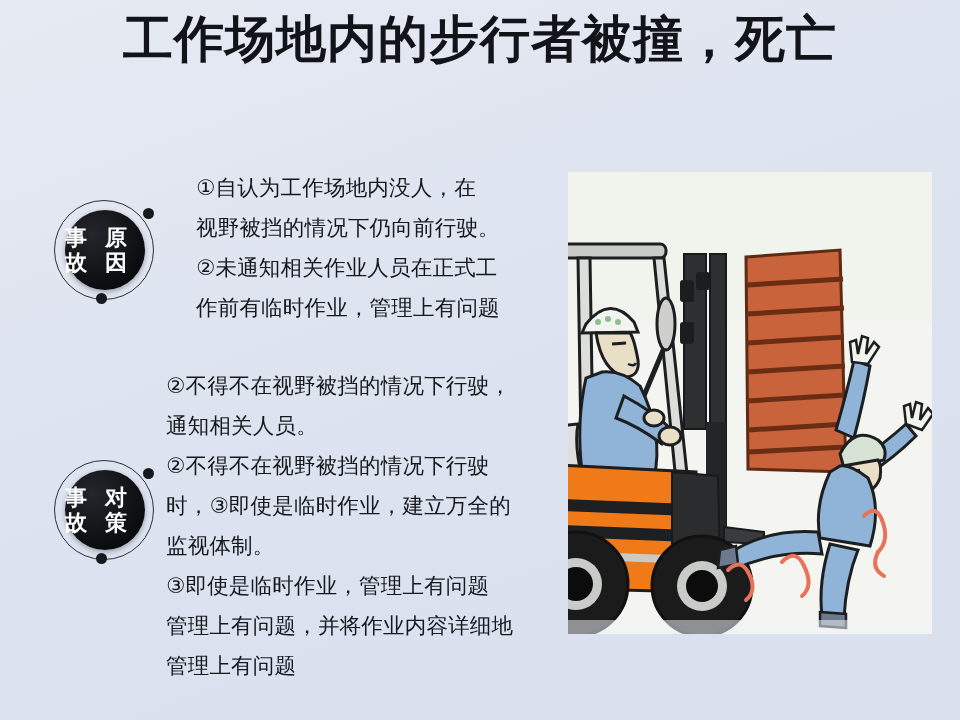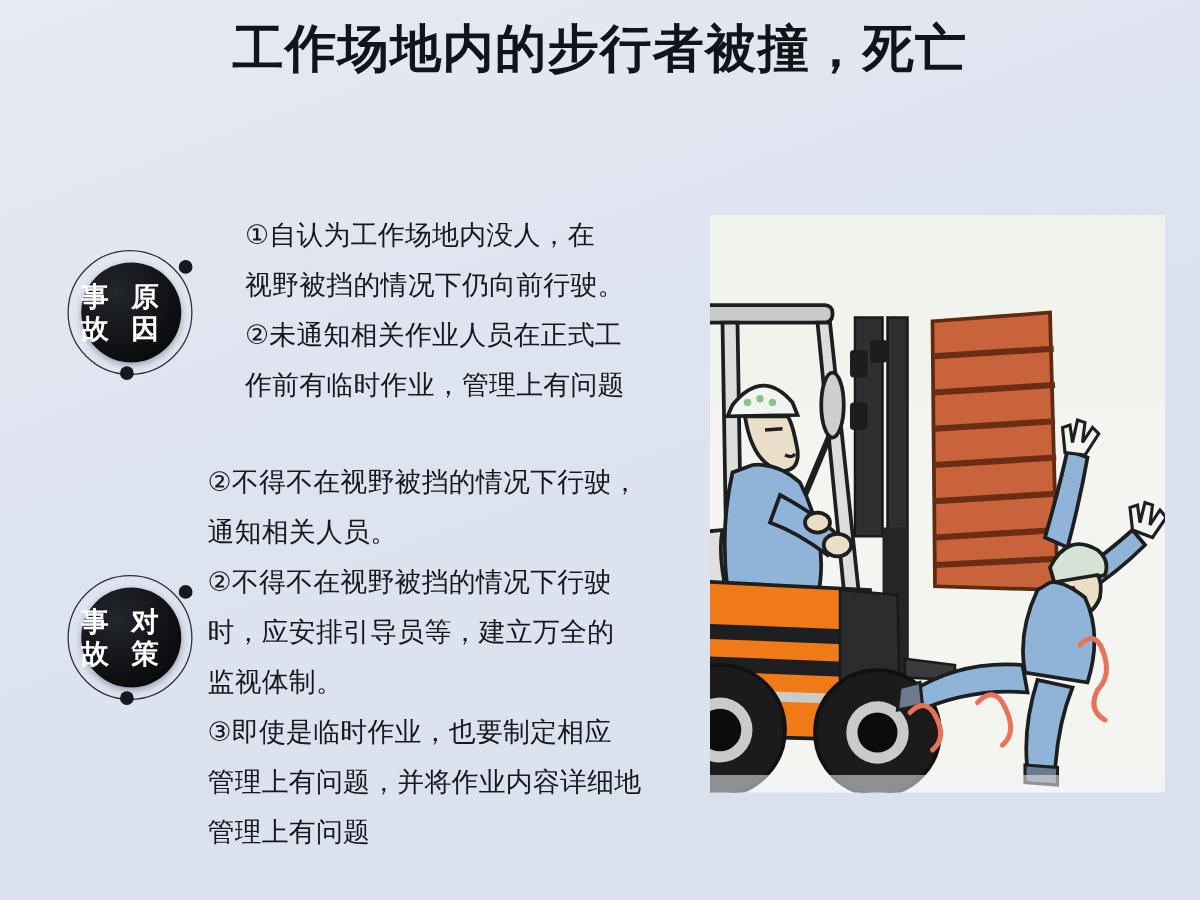--- a/index.html
+++ b/index.html
@@ -21,21 +21,21 @@
     overflow: hidden;
   }
 
   
   #title {
     position: absolute;
     left: 0;
     top: 14px;
     width: 960px;
     text-align: center;
-    font-size: 41px;
+    font-size: 50px;
     font-weight: bold;
     letter-spacing: 1px;
     color: #111418;
     line-height: 50px;
     white-space: nowrap;
   }
 
   
   .badge {
     position: absolute;
@@ -143,23 +143,23 @@
     <p>①自认为工作场地内没人，在</p>
     <p>视野被挡的情况下仍向前行驶。</p>
     <p>②未通知相关作业人员在正式工</p>
     <p>作前有临时作业，管理上有问题</p>
   </div>
 
   <div class="textblock" id="text-measure">
     <p>②不得不在视野被挡的情况下行驶，</p>
     <p>通知相关人员。</p>
     <p>②不得不在视野被挡的情况下行驶</p>
-    <p>时，应安排引导员等，建立万全的</p>
+    <p>时，③即使是临时作业，建立万全的</p>
     <p>监视体制。</p>
-    <p>③即使是临时作业，也要制定相应</p>
+    <p>③即使是临时作业，管理上有问题</p>
     <p>管理上有问题，并将作业内容详细地</p>
     <p>管理上有问题</p>
   </div>
 
   <div id="illustration">
     <svg width="364" height="462" viewBox="0 0 364 462" xmlns="http://www.w3.org/2000/svg">
 
       <rect x="0" y="0" width="364" height="462" fill="#f4f5f1"></rect>
       <rect x="0" y="0" width="364" height="150" fill="#f0f4ec"></rect>
 

